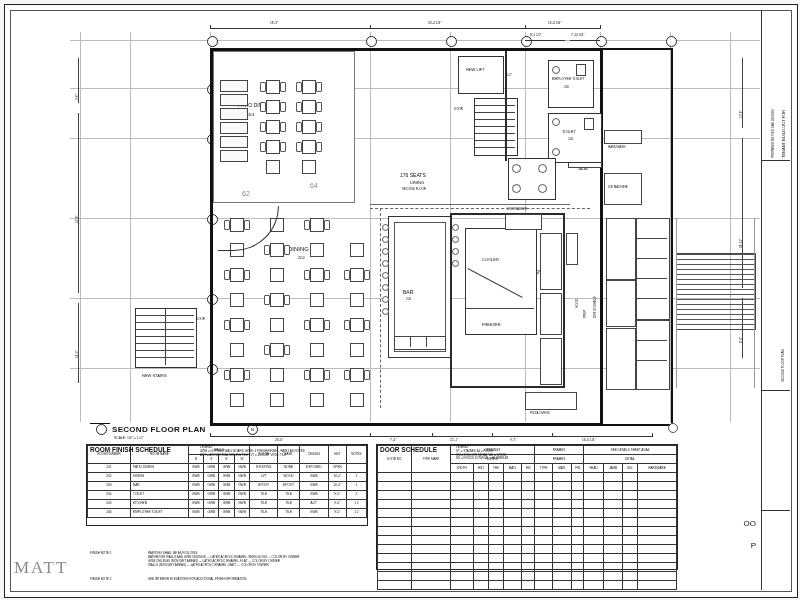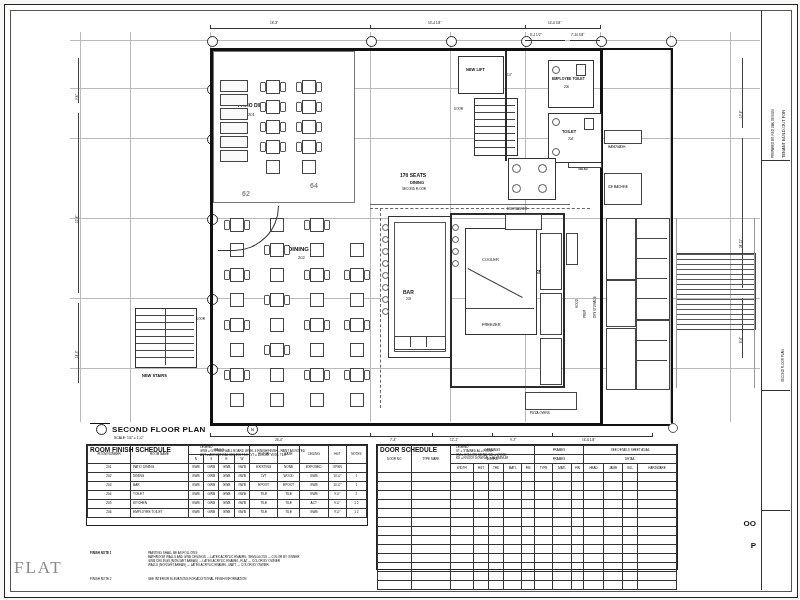--- a/index.html
+++ b/index.html
@@ -29,21 +29,21 @@
     white-space: nowrap;
     line-height: 1;
   }
   .t3 { font-size: 3px; }
   .t35 { font-size: 3.5px; }
   .t4 { font-size: 4px; }
   .t5 { font-size: 5px; }
   .t6 { font-size: 6px; }
   .t7 { font-size: 7px; }
   .t8 { font-size: 8px; }
-  .bold { font-weight: bold; }
+  .bold { font-weight: normal; }
   .rot90 { transform: rotate(-90deg); transform-origin: 0 0; }
   .ctr { text-align: center; }
 
   
   #border-outer {
     position: absolute; left: 4px; top: 4px;
     width: 792px; height: 592px;
     border: 1px solid #222;
     background: #ffffff;
   }
@@ -177,21 +177,21 @@
     <div class="seg" style="top:150px;height:230px;"></div>
     <div class="seg" style="top:380px;height:120px;"></div>
     <div class="txt t4 rot90" style="left:20px; top:148px;">TENANT BUILD-OUT FOR</div>
     <div class="txt t3 rot90" style="left:10px; top:148px;">PREPARED BY:  RED OAK DESIGN</div>
     <div class="txt t3 rot90" style="left:20px; top:372px;">SECOND FLOOR PLAN</div>
   </div>
 
   <div class="txt t8 bold" style="right:44px; bottom:72px;">OO</div>
   <div class="txt t8 bold" style="right:44px; bottom:50px;">P</div>
 
-  <div id="logo">FLAT</div>
+  <div id="logo">MATT</div>
 
   <div id="plan">
 
     <div class="ln vl vlight" style="left:10px; top:14px; height:390px;"></div>
     <div class="ln vl vlight" style="left:60px; top:14px; height:390px;"></div>
     <div class="ln vl vlight" style="left:140px; top:14px; height:390px;"></div>
     <div class="ln vl vlight" style="left:300px; top:14px; height:390px;"></div>
     <div class="ln vl vlight" style="left:380px; top:14px; height:390px;"></div>
     <div class="ln vl vlight" style="left:455px; top:14px; height:390px;"></div>
     <div class="ln vl vlight" style="left:530px; top:14px; height:390px;"></div>

